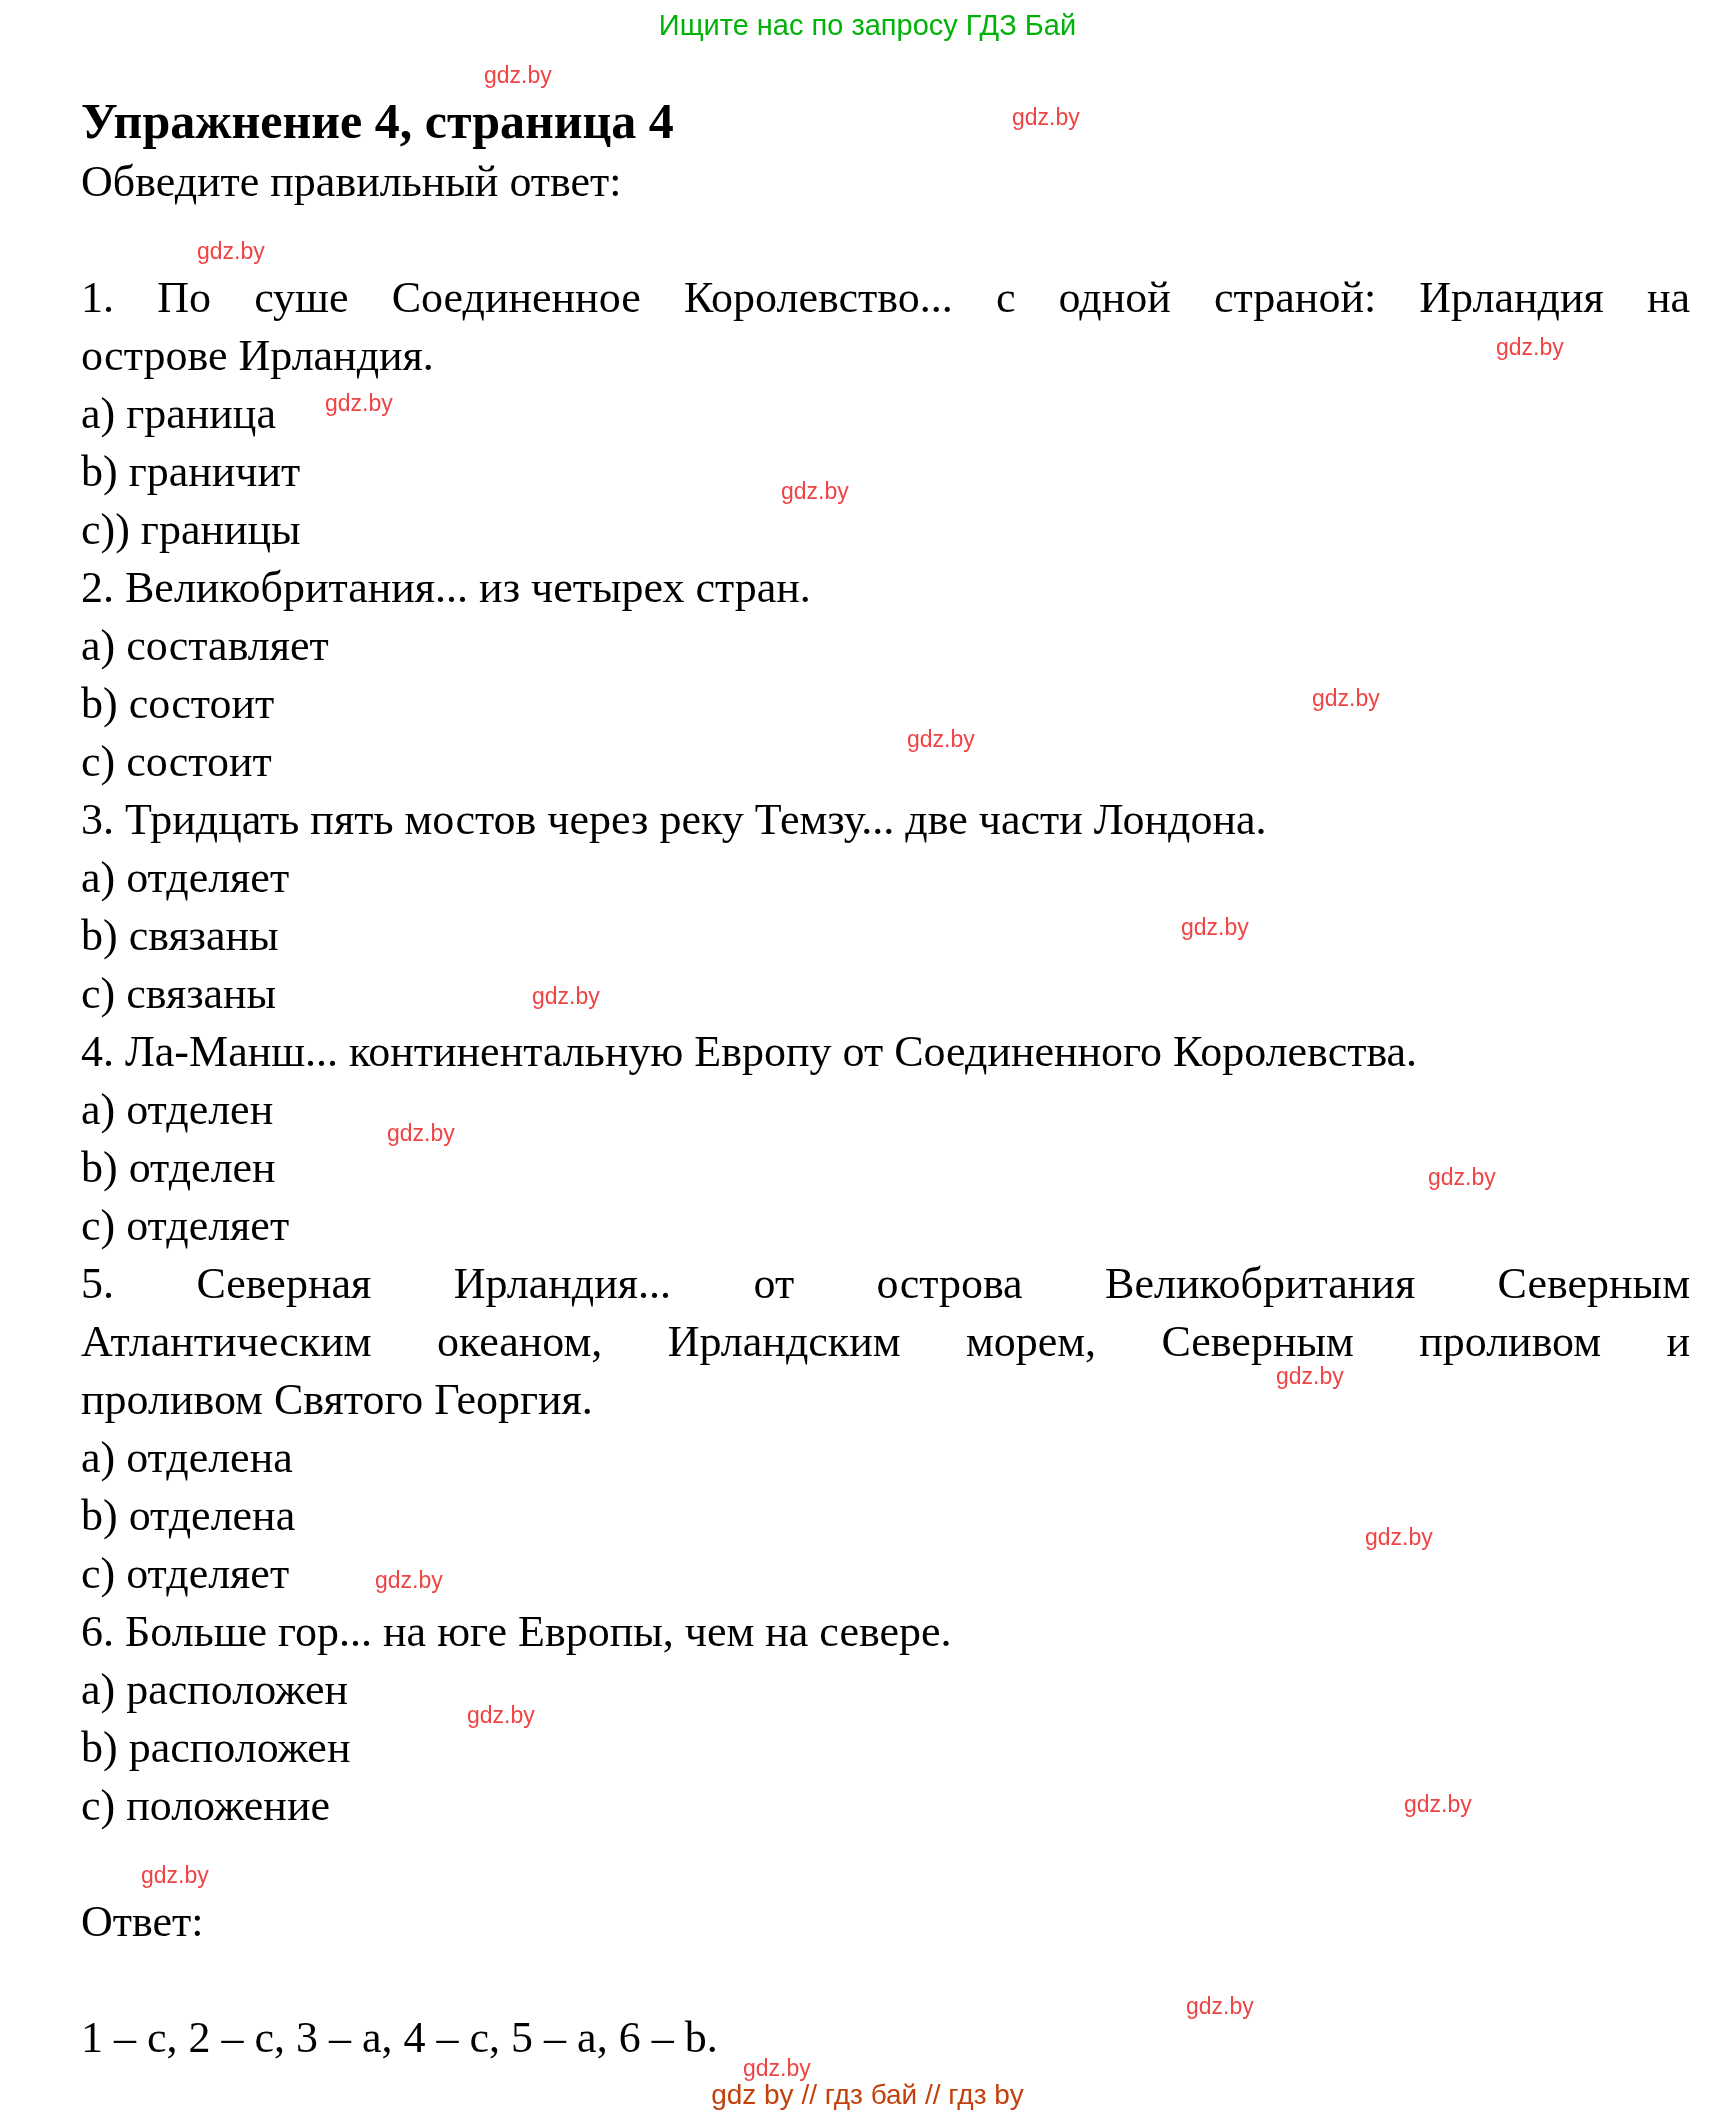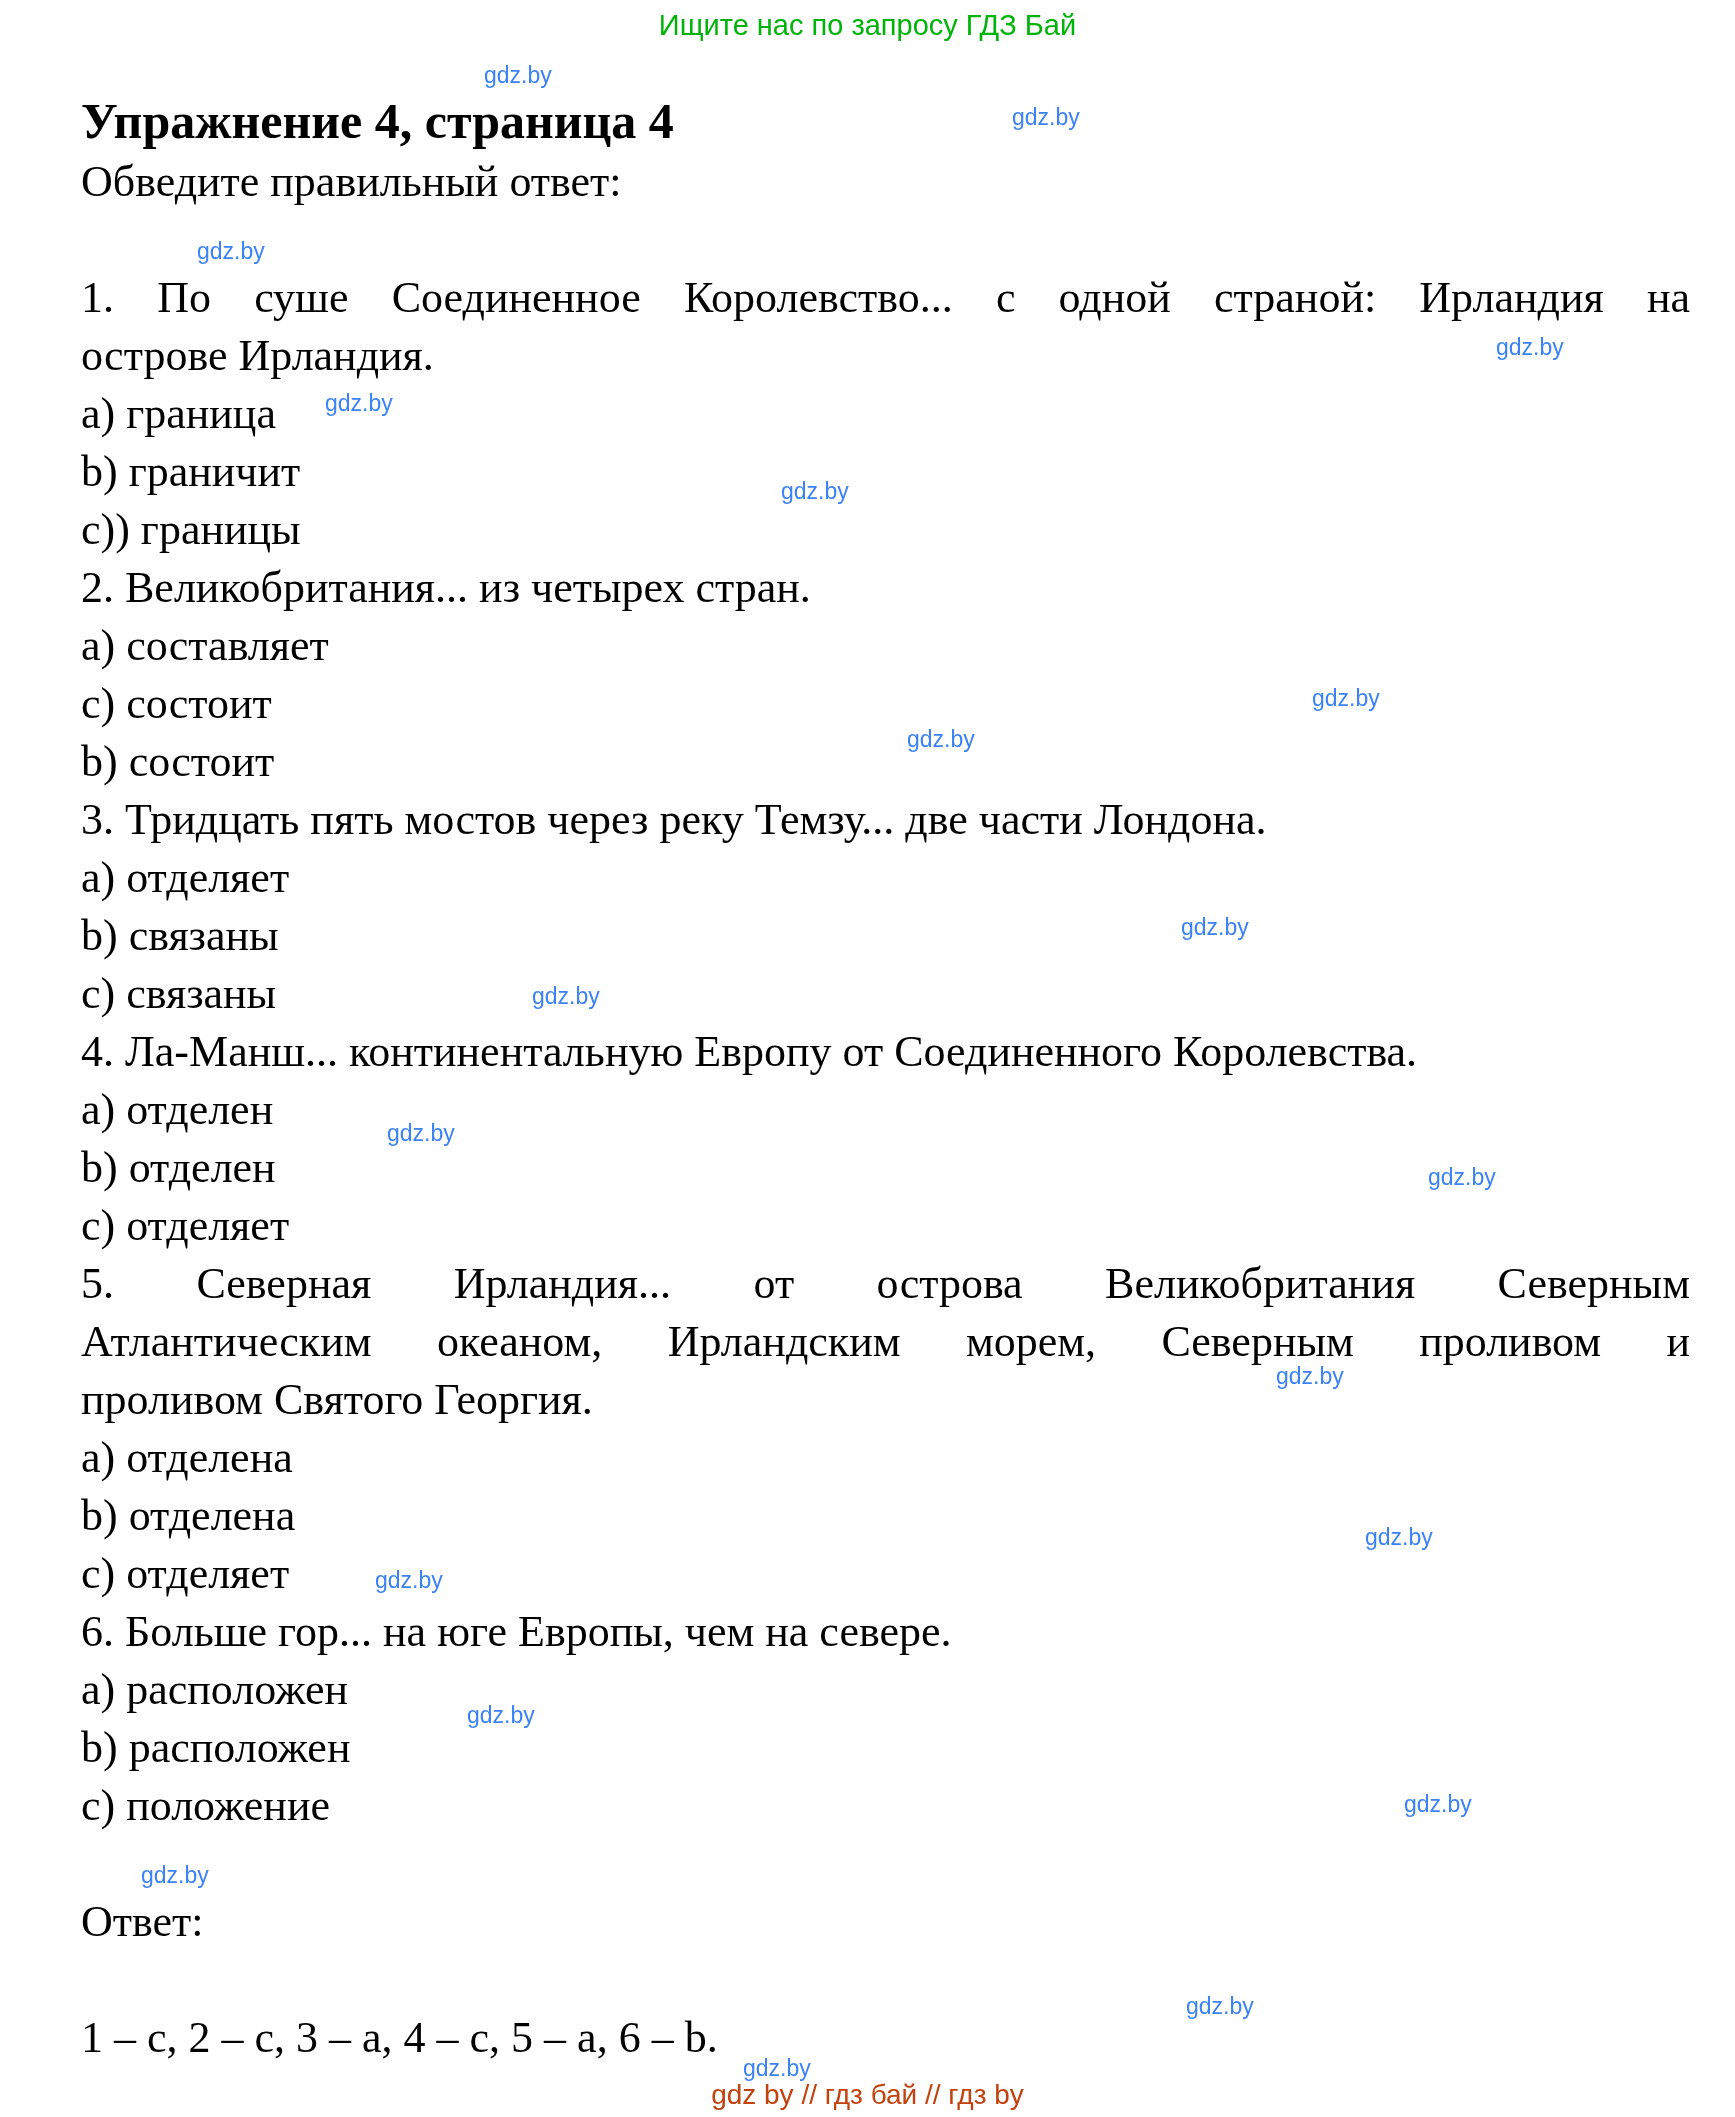--- a/index.html
+++ b/index.html
@@ -32,21 +32,21 @@
   }
   .stretch {
     text-align: justify;
     text-align-last: justify;
   }
   .gap { margin-top: 58px; }
   .watermark {
     position: absolute;
     font-family: "Liberation Sans", sans-serif;
     font-size: 23px;
-    color: #3b82f6;
+    color: #ef4444;
     white-space: nowrap;
   }
   .footer {
     margin-top: 12px;
     text-align: center;
     font-family: "Liberation Sans", sans-serif;
     font-size: 28px;
     color: #c2410c;
   }
 </style>
@@ -63,22 +63,22 @@
     <p class="line stretch">1. По суше Соединенное Королевство... с одной страной: Ирландия на</p>
     <p class="line">острове Ирландия.</p>
     <p class="line">a) граница</p>
     <p class="line">b) граничит</p>
     <p class="line">c)) границы</p>
   </section>
 
   <section class="question">
     <p class="line">2. Великобритания... из четырех стран.</p>
     <p class="line">a) составляет</p>
+    <p class="line">b) состоит</p>
     <p class="line">c) состоит</p>
-    <p class="line">b) состоит</p>
   </section>
 
   <section class="question">
     <p class="line">3. Тридцать пять мостов через реку Темзу... две части Лондона.</p>
     <p class="line">a) отделяет</p>
     <p class="line">b) связаны</p>
     <p class="line">c) связаны</p>
   </section>
 
   <section class="question">

